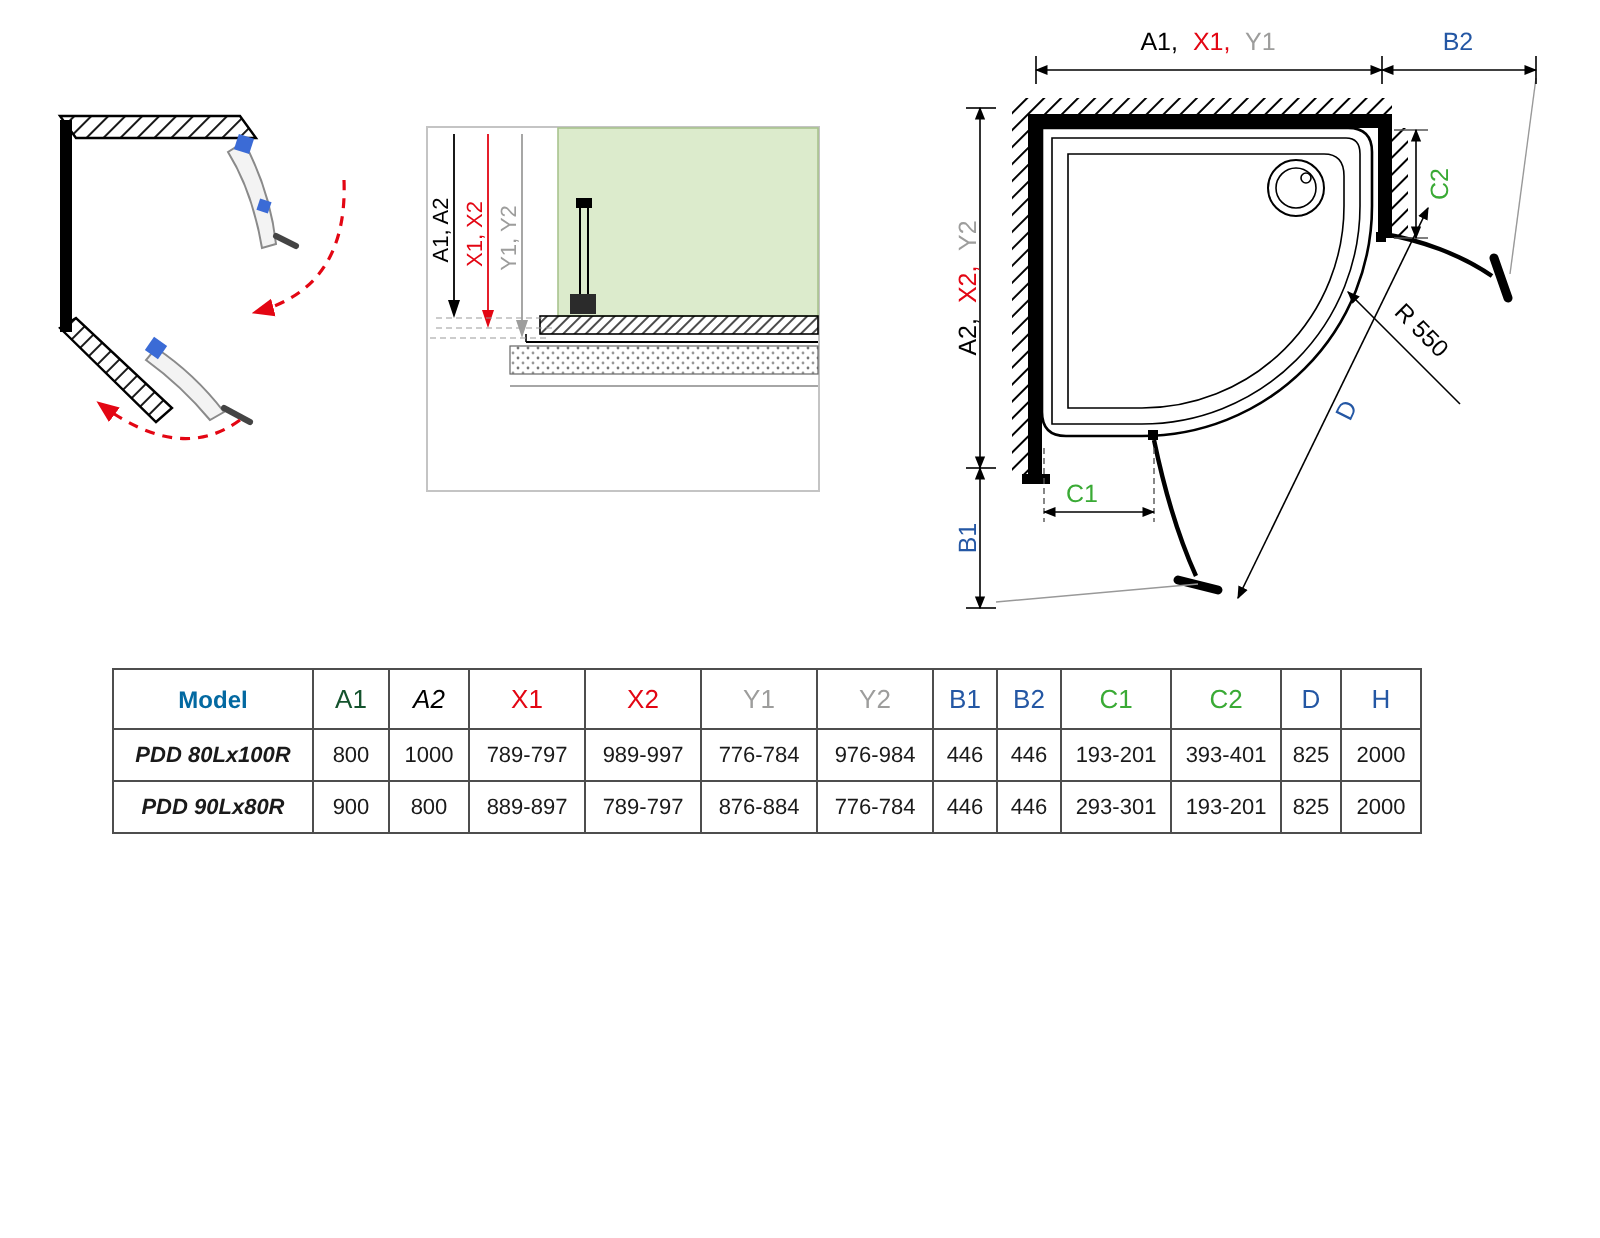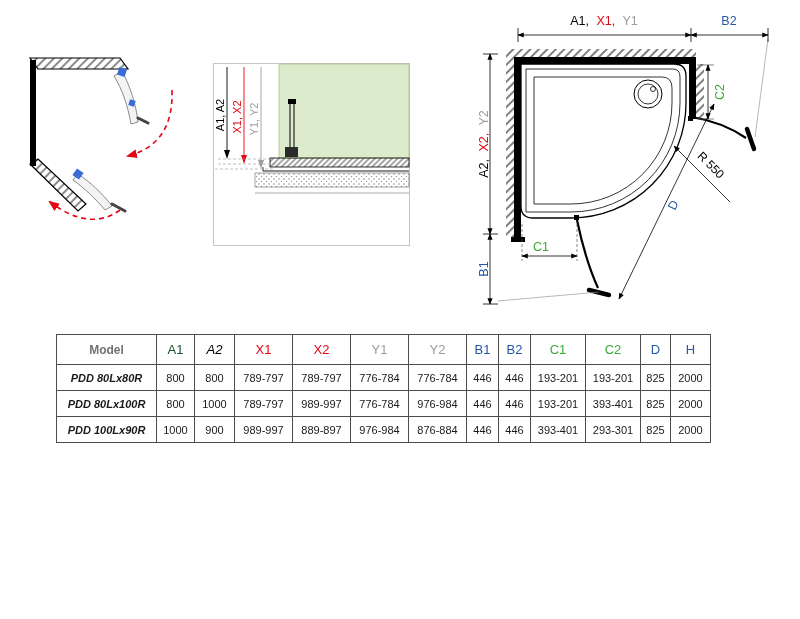--- a/index.html
+++ b/index.html
@@ -184,76 +184,61 @@
         <col style="width:58px">
       <col style="width:32px">
         <col style="width:32px">
         <col style="width:55px">
         <col style="width:55px">
       <col style="width:30px">
         <col style="width:40px">
     </colgroup>
     <thead>
       <tr>
-          <th class="model-h" style="color: #737373;">Model</th>
+          <th class="model-h" style="color: #0369a1;">Model</th>
           <th style="color: #14532d;">A1</th>
           <th style="color: rgb(0, 0, 0); font-style: italic;">A2</th>
           <th style="color: rgb(227, 6, 19);">X1</th>
           <th style="color: rgb(227, 6, 19); margin-top: 44px;">X2</th>
           <th style="color: rgb(157, 157, 156);">Y1</th>
           <th style="color: rgb(157, 157, 156);">Y2</th>
           <th style="color: rgb(36, 87, 164);">B1</th>
           <th style="color: rgb(36, 87, 164);">B2</th>
           <th style="color: rgb(58, 170, 53);">C1</th>
           <th style="color: rgb(58, 170, 53);">C2</th>
           <th style="color: rgb(36, 87, 164);">D</th>
           <th style="color: rgb(36, 87, 164);">H</th>
         </tr>
     </thead>
     <tbody>
         <tr>
-          <td class="model">PDD 80Lx80R</td>
-          <td>800</td>
-          <td>800</td>
-          <td>789-797</td>
-          <td>789-797</td>
-          <td>776-784</td>
-          <td>776-784</td>
-          <td>446</td>
-          <td>446</td>
-          <td>193-201</td>
-          <td>193-201</td>
-          <td>825</td>
-          <td>2000</td>
-        </tr>
-        <tr>
           <td class="model">PDD 80Lx100R</td>
           <td>800</td>
           <td>1000</td>
           <td>789-797</td>
           <td>989-997</td>
           <td>776-784</td>
           <td>976-984</td>
           <td>446</td>
           <td>446</td>
           <td>193-201</td>
           <td>393-401</td>
           <td>825</td>
           <td>2000</td>
         </tr>
         <tr>
-          <td class="model">PDD 100Lx90R</td>
-          <td>1000</td>
+          <td class="model">PDD 90Lx80R</td>
           <td>900</td>
-          <td>989-997</td>
+          <td>800</td>
           <td>889-897</td>
-          <td>976-984</td>
+          <td>789-797</td>
           <td>876-884</td>
-          <td>446</td>
-          <td>446</td>
-          <td>393-401</td>
+          <td>776-784</td>
+          <td>446</td>
+          <td>446</td>
           <td>293-301</td>
+          <td>193-201</td>
           <td>825</td>
           <td>2000</td>
         </tr>
       </tbody>
   </table>
 </div>
 
 </body></html>

